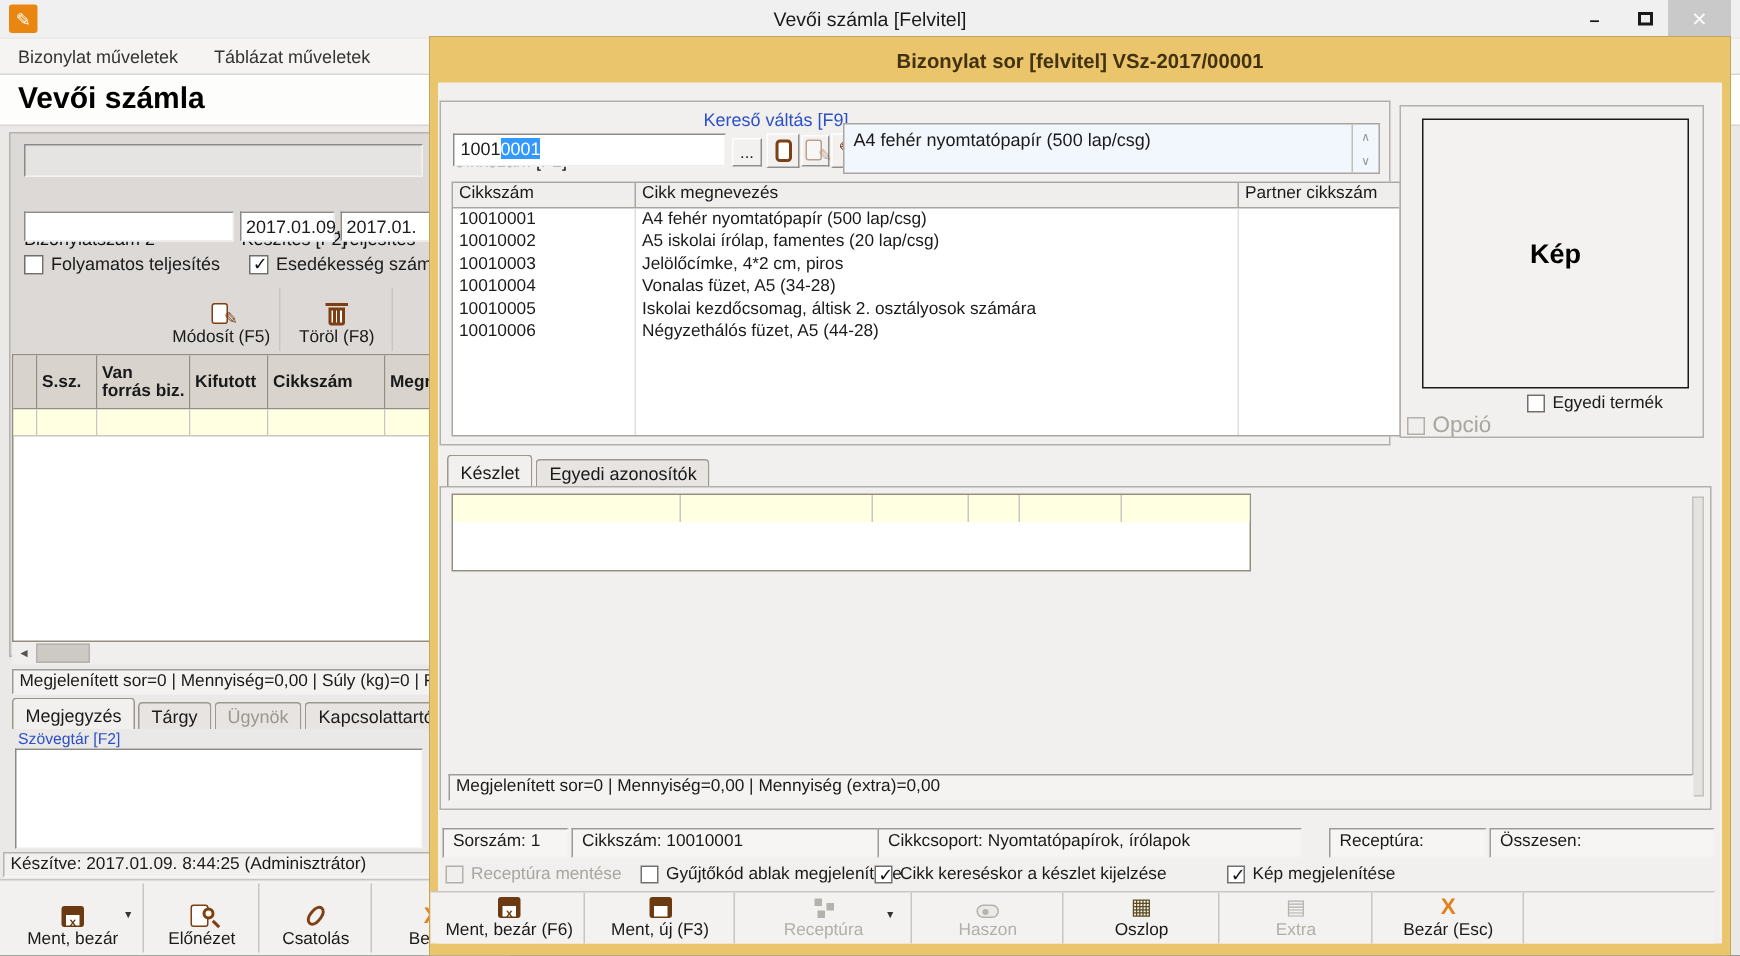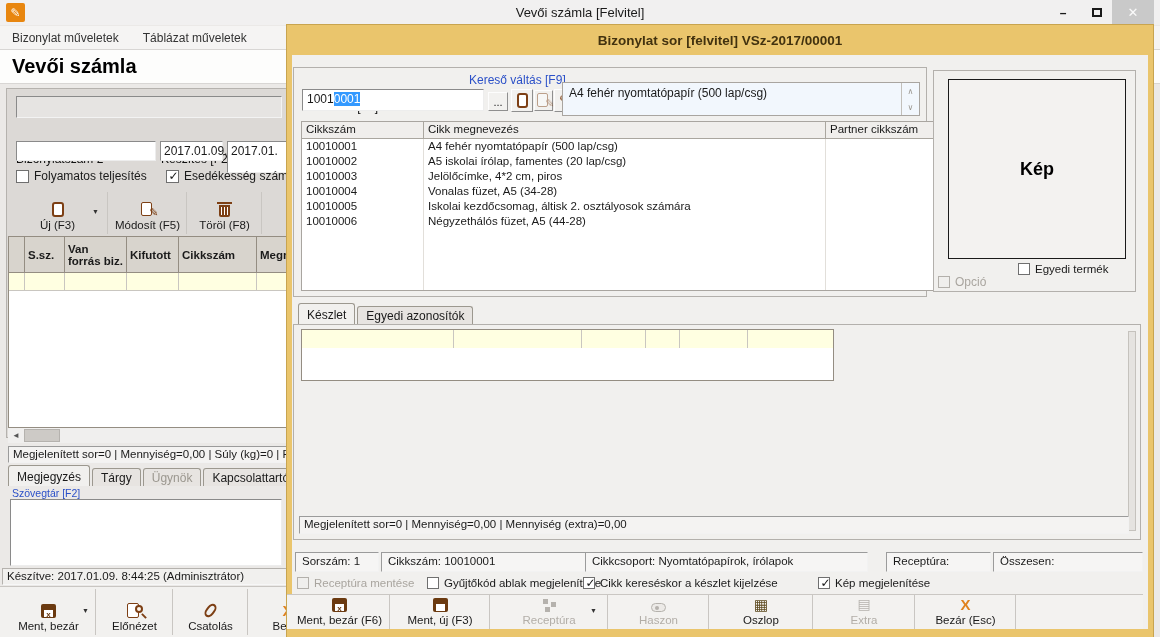--- a/index.html
+++ b/index.html
@@ -115,36 +115,31 @@
 
   <div class="abs ctlpanel"></div>
   <div class="abs bigfield"></div>
 
   <span class="abs flabel" style="left:16px;top:125px;">Bizonylatszám 2</span>
   <span class="abs flabel" style="left:161px;top:125px;">Készítés [F2]</span>
   <span class="abs flabel" style="left:227px;top:125px;">Teljesítés</span>
 
   <div class="abs inp" style="left:16px;top:141px;width:140px;height:20px;"></div>
   <div class="abs inp" style="left:160px;top:141px;width:63px;height:20px;padding:2px 3px;">2017.01.09.</div>
-  <div class="abs inp" style="left:227px;top:141px;width:62px;height:32px;padding:2px 3px;overflow:hidden;">2017.01.</div>
+  <div class="abs inp" style="left:227px;top:141px;width:62px;height:20px;padding:2px 3px;overflow:hidden;">2017.01.</div>
 
   <span class="abs cb" style="left:16px;top:169px;">
     <span class="box"></span>
     <span class="lbl">Folyamatos teljesítés</span>
   </span>
   <span class="abs cb" style="left:166px;top:169px;white-space:nowrap;">
     <span class="box on"></span>
     <span class="lbl">Esedékesség számítás</span>
   </span>
 
-  <div class="abs tbar-btn" style="left:8px;top:192px;width:100px;height:42px;">
-    <span class="i-doc"></span>
-    <span>Új (F3)</span>
-    <span class="abs ddarrow" style="right:8px;top:16px;">▼</span>
-  </div>
   <div class="abs tbar-btn" style="left:109px;top:192px;width:78px;height:42px;">
     <span class="i-docpen">
         <span class="d"></span>
         <span class="p">✎</span>
       </span>
     <span>Módosít (F5)</span>
   </div>
   <div class="abs tbar-btn" style="left:188px;top:192px;width:74px;height:42px;">
     <span class="i-trash"></span>
     <span>Töröl (F8)</span>
@@ -290,21 +285,21 @@
       </div>
 
       <div class="abs groove" style="left:646px;top:15px;width:203px;height:222px;">
         <div class="abs kep" style="left:14px;top:8px;width:178px;height:180px;">Kép</div>
         <span class="abs cb" style="left:84px;top:192px;">
           <span class="box" style="width:12px;height:12px;"></span>
           <span class="lbl" style="font-size:11.5px;">Egyedi termék</span>
         </span>
         <span class="abs cb disabled" style="left:4px;top:204px;">
           <span class="box" style="width:12px;height:12px;"></span>
-          <span class="lbl" style="font-size:12px;text-align:right;">Opció</span>
+          <span class="lbl" style="font-size:15px;text-align:right;">Opció</span>
         </span>
       </div>
 
       <div class="abs" style="left:11px;top:248px;display:flex;align-items:flex-end;gap:2px;">
         <span class="tab active">Készlet</span>
         <span class="tab">Egyedi azonosítók</span>
       </div>
 
       <div class="abs groove" style="left:6px;top:269px;width:848px;height:216px;">
         <div class="abs" style="left:7px;top:4px;width:533px;height:52px;border:1px solid #948d82;background:#fff;">

